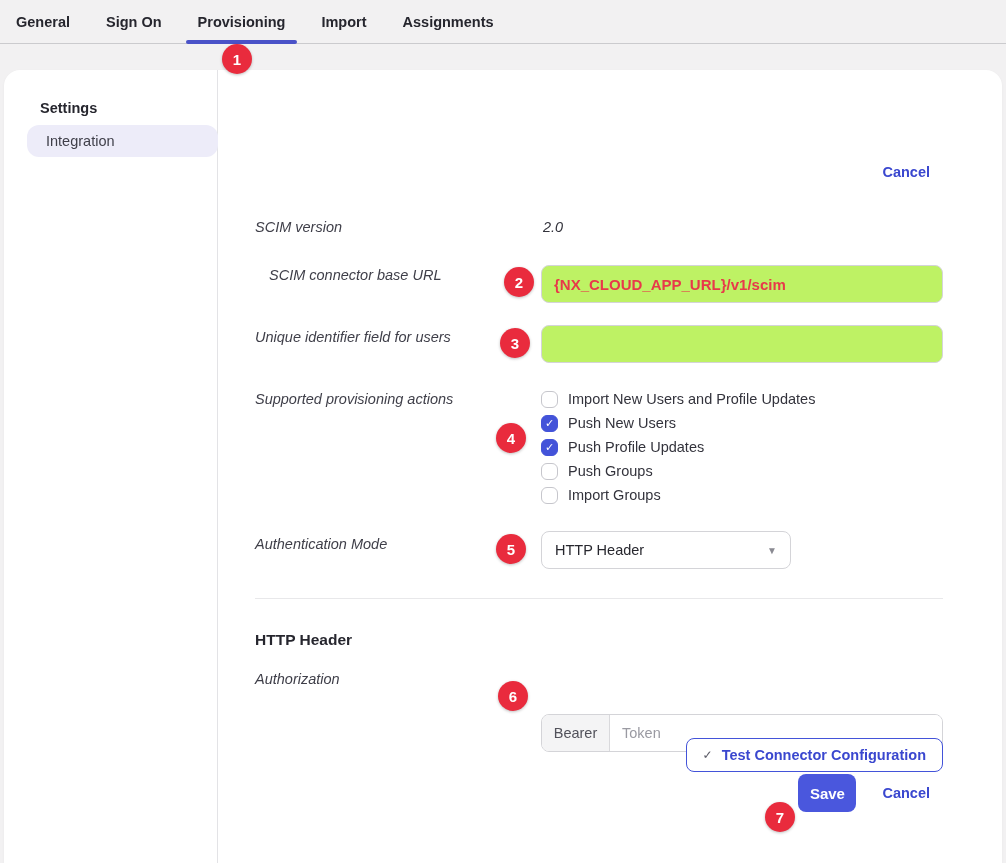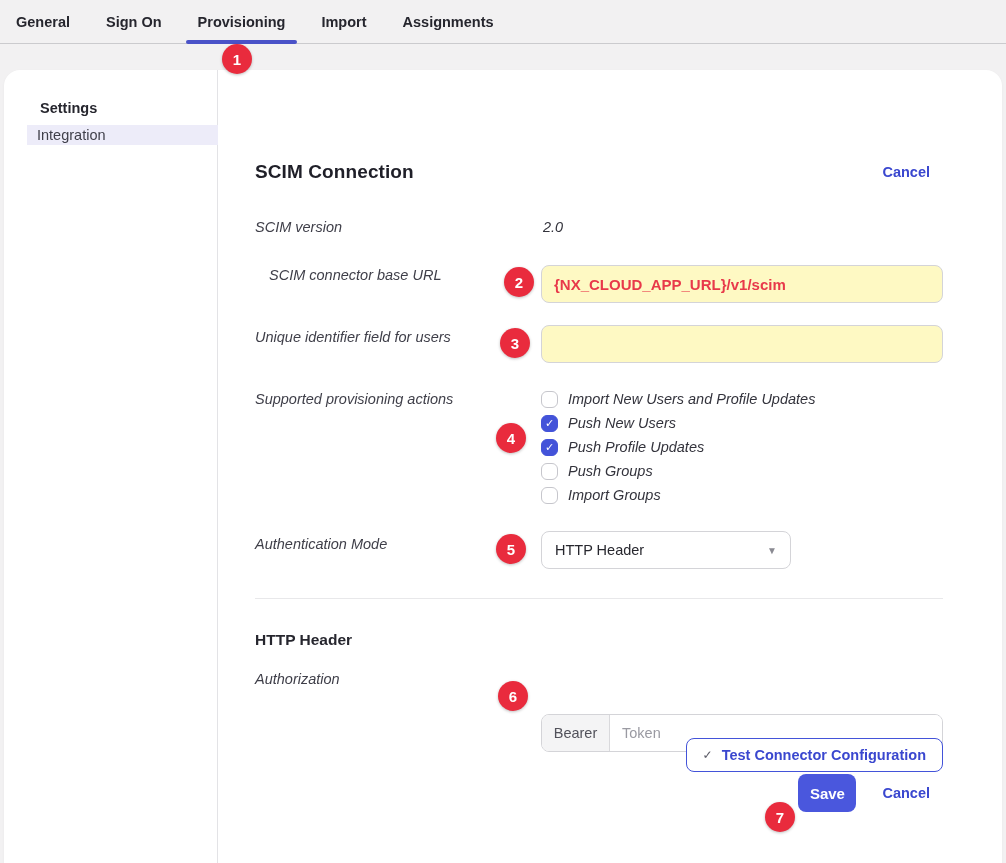--- a/index.html
+++ b/index.html
@@ -39,53 +39,53 @@
   
   .sidebar {
     position: absolute; left: 0; top: 0; width: 214px; height: 100%;
     border-right: 1px solid #e3e3e6;
   }
   .sidebar-header {
     position: absolute; left: 36px; top: 30px;
     font-size: 14.5px; font-weight: 700; color: #26262e; text-align: center;
   }
   .sidebar-item {
-    position: absolute; left: 23px; top: 55px; width: 191px; height: 20px;
-    background: #edecf9; border-radius: 0;
-    display: flex; align-items: center; padding-left: 10px;
+    position: absolute; left: 23px; top: 55px; width: 191px; height: 32px;
+    background: #edecf9; border-radius: 12px;
+    display: flex; align-items: center; padding-left: 19px;
     font-size: 14.5px; color: #3f3f49; cursor: pointer;
   }
 
   
   .main { position: absolute; left: 251px; top: 0; width: 688px; height: 100%; }
   .abs { position: absolute; }
   .label { font-size: 14.5px; color: #3f3f49; font-style: italic; }
   .heading { font-size: 19px; font-weight: 700; color: #1f1f28; letter-spacing: .1px; }
   .subheading { font-size: 15.5px; font-weight: 700; color: #26262e; }
   .link { font-size: 14.5px; font-weight: 700; color: #3a47cf; cursor: pointer; text-decoration: none; }
 
   .text-input {
     width: 402px; height: 38px;
     border: 1px solid #d4d4d8; border-radius: 8px;
     font-family: "Liberation Sans", sans-serif;
     font-size: 14.5px; color: #27272e; padding: 0 12px;
-    background: #fef9c3; outline: none;
+    background: #bef264; outline: none;
   }
   .text-input.url-error { color: #e8394a; font-weight: 700; font-size: 15px; }
 
   
   .check-row { display: flex; align-items: center; height: 24px; }
   .checkbox {
     width: 17px; height: 17px; border: 1.5px solid #c6c6cc; border-radius: 6px;
     background: #fff; flex: 0 0 17px; cursor: pointer;
     display: flex; align-items: center; justify-content: center;
     font-size: 11px; color: transparent;
   }
   .checkbox.checked { background: #4353d9; border-color: #4353d9; color: #fff; font-weight: 700; }
-  .check-label { margin-left: 10px; font-size: 14.5px; color: #33333c; font-style: italic; }
+  .check-label { margin-left: 10px; font-size: 14.5px; color: #33333c; }
 
   
   .dropdown {
     width: 250px; height: 38px; border: 1px solid #d4d4d8; border-radius: 8px;
     background: #fff; display: flex; align-items: center; justify-content: space-between;
     padding: 0 13px; font-size: 14.5px; color: #27272e; cursor: pointer;
   }
   .dropdown .caret { font-size: 10px; color: #8a8a92; }
 
   .divider { border-top: 1px solid #e8e8ea; width: 688px; }
@@ -143,21 +143,20 @@
 
 <div class="card">
 
   <div class="sidebar">
     <div class="sidebar-header">Settings</div>
     <div class="sidebar-item">Integration</div>
   </div>
 
   <div class="main">
 
-    <div class="abs heading" style="left:0; top:91px;">SCIM Connection</div>
     <a class="abs link" style="right:13px; top:94px;">Cancel</a>
 
     <div class="abs label" style="left:0; top:149px;">SCIM version</div>
     <div class="abs label" style="left:288px; top:149px; color:#33333c;">2.0</div>
 
     <div class="abs label" style="left:0; top:197px;margin-left:14px;">SCIM connector base URL</div>
     <input class="abs text-input url-error" style="left: 286px; top: 195px;" type="text" value="{NX_CLOUD_APP_URL}/v1/scim">
 
     <div class="abs label" style="left:0; top:259px;">Unique identifier field for users</div>
     <input class="abs text-input" style="left: 286px; top: 255px;" type="text" value="">

